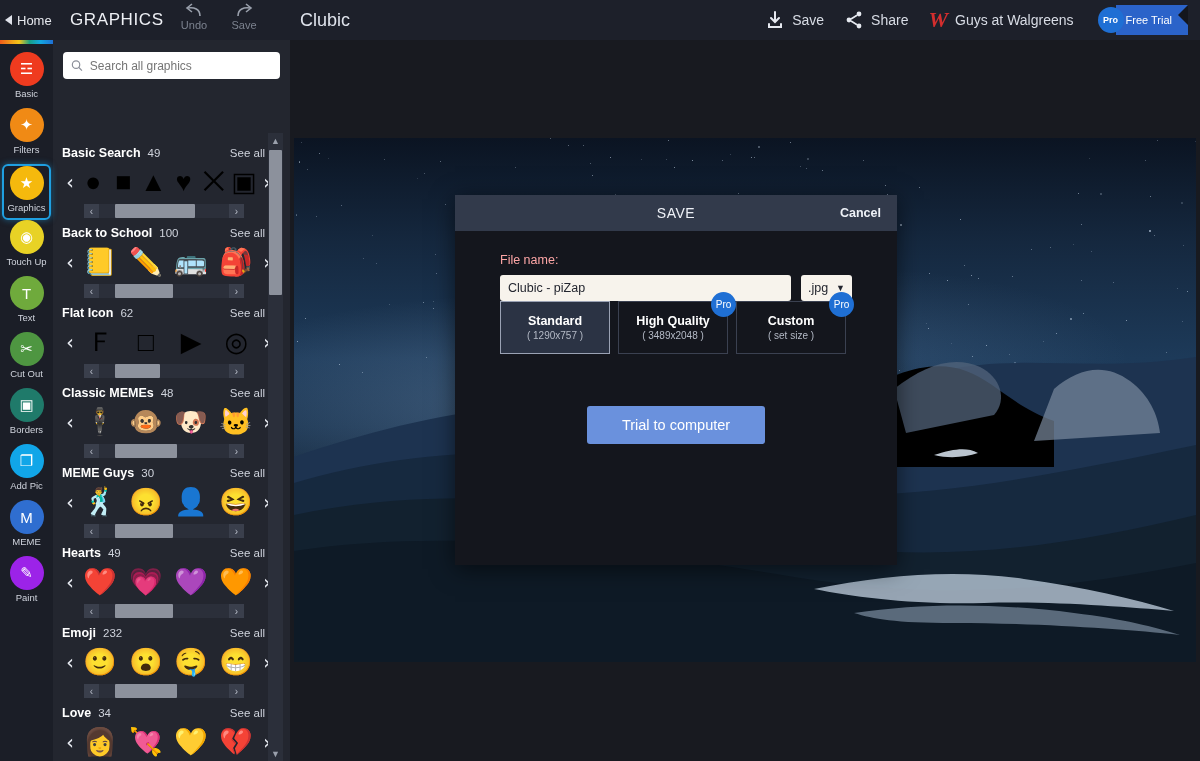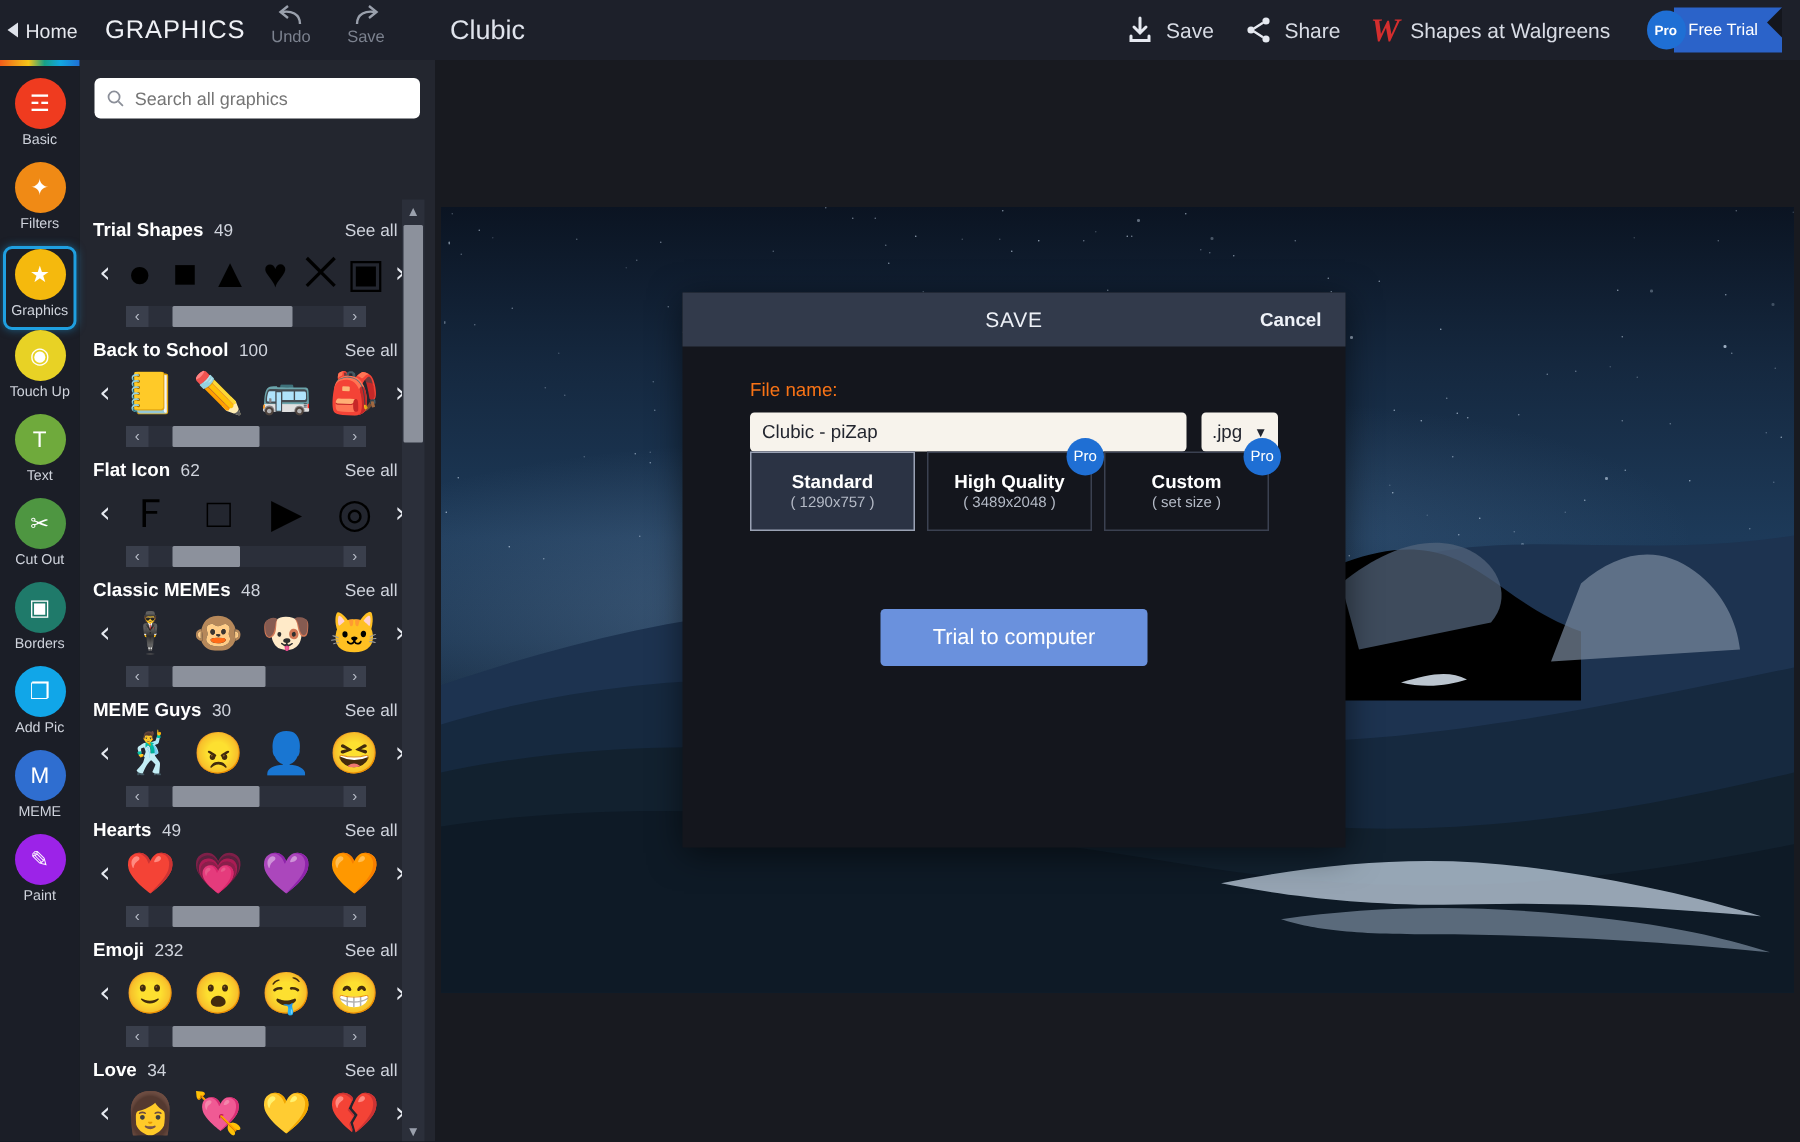--- a/index.html
+++ b/index.html
@@ -92,21 +92,21 @@
   .star { position:absolute; background:#cfe0f2; border-radius:50%; }
   .dunes { position:absolute; left:0; bottom:0; width:100%; height:62%; }
 
   
   .dlg { position:absolute; left:455px; top:195px; width:442px; height:370px; background:#14161d; z-index:60;
          box-shadow:0 4px 22px rgba(0,0,0,.55); }
   .dlg-hd { height:36px; background:#323a4b; position:relative; display:flex; align-items:center; justify-content:center; }
   .dlg-hd .ttl { color:#eef1f7; font-size:14px; letter-spacing:.5px; }
   .dlg-hd .cancel { position:absolute; right:16px; color:#eef1f7; font-size:12.5px; font-weight:bold; cursor:pointer; }
   .dlg-body { padding:22px 45px 0 45px; }
-  .lbl { color:#f97316; font-size:12.5px; margin-bottom:8px; }
+  .lbl { color:#fca5a5; font-size:12.5px; margin-bottom:8px; }
   .fn-row { display:flex; gap:10px; align-items:center; }
   .fn-input { width:298px; height:26px; background:#f7f3ec; border:0; border-radius:3px; padding:0 8px;
               font-size:12.5px; color:#23262f; font-family:"Liberation Sans",sans-serif; outline:none; }
   .ext-sel { width:52px; height:26px; background:#f7f3ec; border-radius:3px; display:flex; align-items:center;
              justify-content:space-between; padding:0 7px; font-size:12.5px; color:#23262f; cursor:pointer; }
   .q-lbl { color:#e3e6ed; font-size:12.5px; margin:22px 0 8px 0; }
   .q-row { display:flex; gap:8px; }
   .q-opt { width:110px; height:53px; border:1px solid #3b4151; display:flex; flex-direction:column;
            align-items:center; justify-content:center; gap:2px; position:relative; cursor:pointer; }
   .q-opt.active { background:#2b3344; border:1px solid #9aa2b4; }
@@ -160,21 +160,21 @@
         <svg width="20" height="20" viewBox="0 0 20 20">
           <circle cx="15" cy="4" r="2.4" fill="#e6e9f0"></circle>
           <circle cx="5" cy="10" r="2.4" fill="#e6e9f0"></circle>
           <circle cx="15" cy="16" r="2.4" fill="#e6e9f0"></circle>
           <path d="M13 5.2 L7 9 M7 11 L13 14.8" stroke="#e6e9f0" stroke-width="1.6"></path>
         </svg>
         <span>Share</span>
       </div>
       <div class="act">
         <span class="wg">W</span>
-        <span>Shapes at Walgreens</span>
+        <span>Guys at Walgreens</span>
       </div>
       <div class="free-trial">
         <span class="pro-badge starburst">Pro</span>
         <span class="ribbon">Free Trial</span>
       </div>
     </div>
   </div>
 
   <div class="rail">
     <div class="stripe"></div>
@@ -226,21 +226,21 @@
     <div class="searchwrap">
       <svg width="13" height="13" viewBox="0 0 14 14">
         <circle cx="6" cy="6" r="4.4" stroke="#8b8f99" stroke-width="1.4" fill="none"></circle>
         <path d="M9.4 9.4 L13 13" stroke="#8b8f99" stroke-width="1.4"></path>
       </svg>
       <input placeholder="Search all graphics" style="">
     </div>
     <div class="cats" id="cats">
         <div class="cat">
           <div class="cat-head">
-            <span class="cat-name">Trial Shapes</span>
+            <span class="cat-name">Basic Search</span>
             <span class="cat-count">49</span>
             <span class="see-all">See all</span>
           </div>
           <div class="cat-row">
             <div class="arw">‹</div>
             <div class="thumbs">
               <div class="th">●</div>
               <div class="th">■</div>
               <div class="th">▲</div>
               <div class="th">♥</div>

